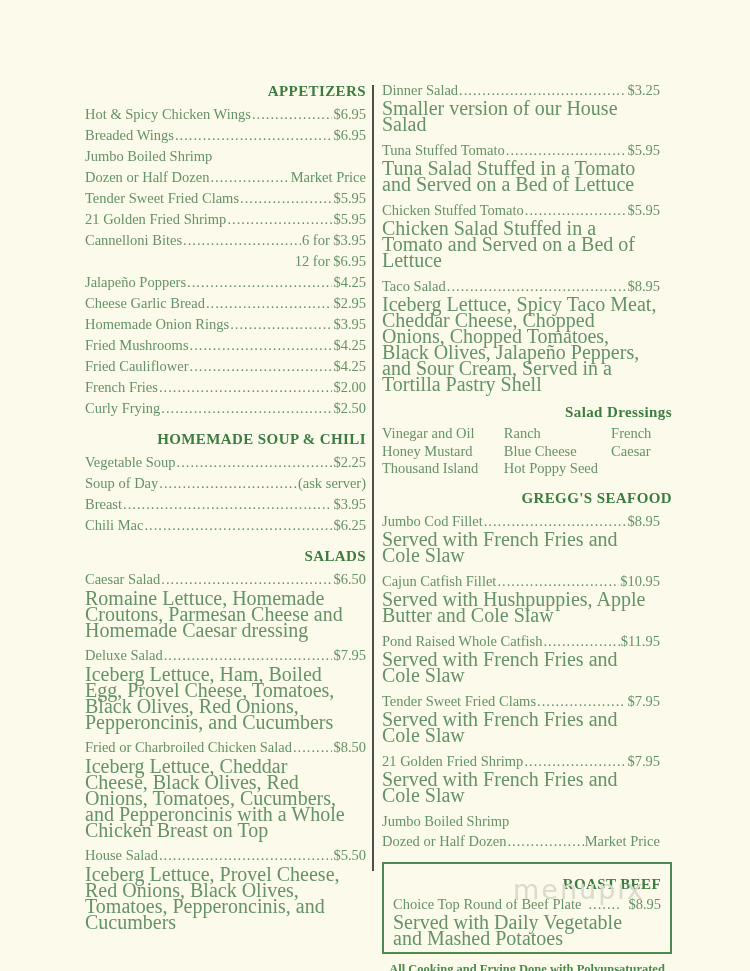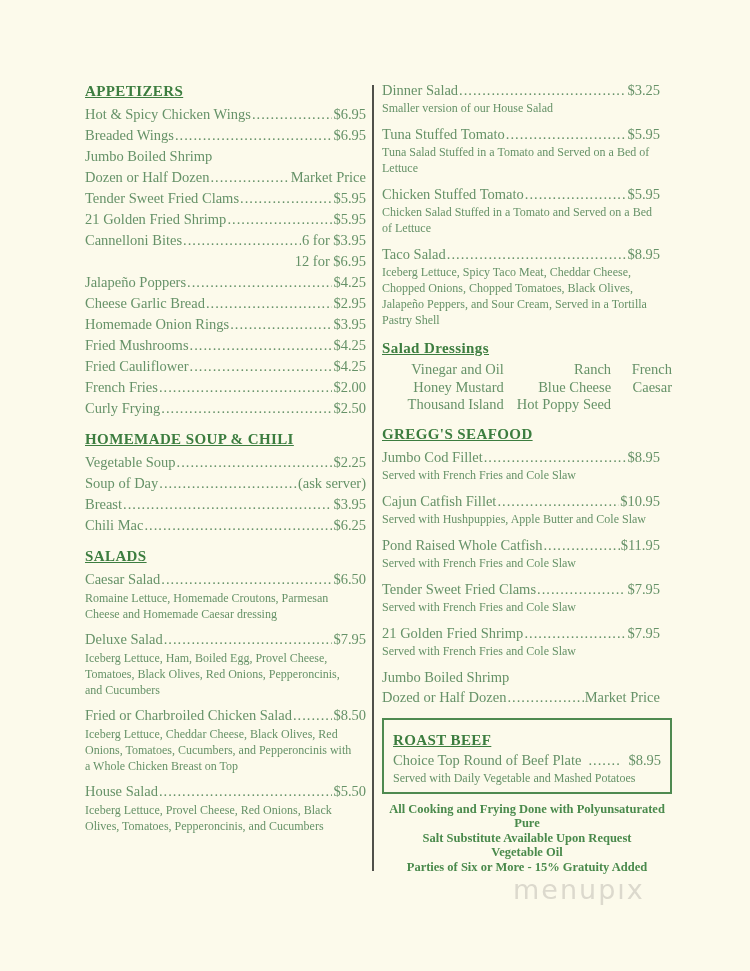--- a/index.html
+++ b/index.html
@@ -8,33 +8,33 @@
   }
   html,body{margin:0;padding:0;}
   body{width:750px;height:971px;background:var(--bg);}
   .page{position:relative;width:750px;height:971px;background:var(--bg);
         font-family:"Liberation Serif", serif;color:var(--text);overflow:hidden;}
   .col{position:absolute;top:80px;}
   .col-left{left:85px;width:281px;}
   .col-right{left:382px;width:290px;}
   .divider{position:absolute;left:372px;top:85px;width:2px;height:786px;background:var(--divider);}
   .section + .section{margin-top:9px;}
-  .sec-title{text-align:left;font-weight:bold;color:var(--heading);
-             font-size:15px;line-height:22px;letter-spacing:.4px;margin-bottom:2px;text-decoration:underline;}
+  .sec-title{text-align:right;font-weight:bold;color:var(--heading);
+             font-size:15px;line-height:22px;letter-spacing:.4px;margin-bottom:2px;}
   .mi-row{display:flex;align-items:baseline;font-size:14.5px;line-height:21px;}
   .col-right .mi-row{line-height:20px;padding-right:12px;}
   .boxed .mi-row{padding-right:0;gap:6px;}
   .mi-name{white-space:nowrap;}
   .mi-leader{flex:1 1 auto;overflow:hidden;white-space:nowrap;min-width:4px;margin:0 1px;}
   .mi-leader::after{content:"..................................................................................................";letter-spacing:1px;}
   .mi-price{white-space:nowrap;}
   .mi-row.price-only{display:block;text-align:right;}
-  .mi-desc{font-size:12px;line-height:16px;margin:0 12px 7px 0;}
+  .mi-desc{font-size:20px;line-height:16px;margin:0 12px 7px 0;}
   .col-right .mi-desc{margin-bottom:8px;}
-  .dress-grid{display:grid;grid-template-columns:42% 37% 21%;font-size:14.5px;line-height:17.5px;text-align:right;}
+  .dress-grid{display:grid;grid-template-columns:42% 37% 21%;font-size:14.5px;line-height:17.5px;}
   .section.boxed{border:2px solid var(--box);padding:10px 9px 6px 9px;margin-top:11px;margin-bottom:6px;}
   .boxed .sec-title{line-height:20px;margin-bottom:0;}
   .boxed .mi-desc{margin-bottom:0;}
   .section.notes{text-align:center;font-weight:bold;color:var(--notes);
                  font-size:12.5px;line-height:14.5px;margin-top:8px;}
   .watermark{position:absolute;left:513px;top:874px;font-family:"DejaVu Sans", sans-serif;
              font-size:27px;color:var(--mark);letter-spacing:2px;}
 </style>
 </head>
 <body>

